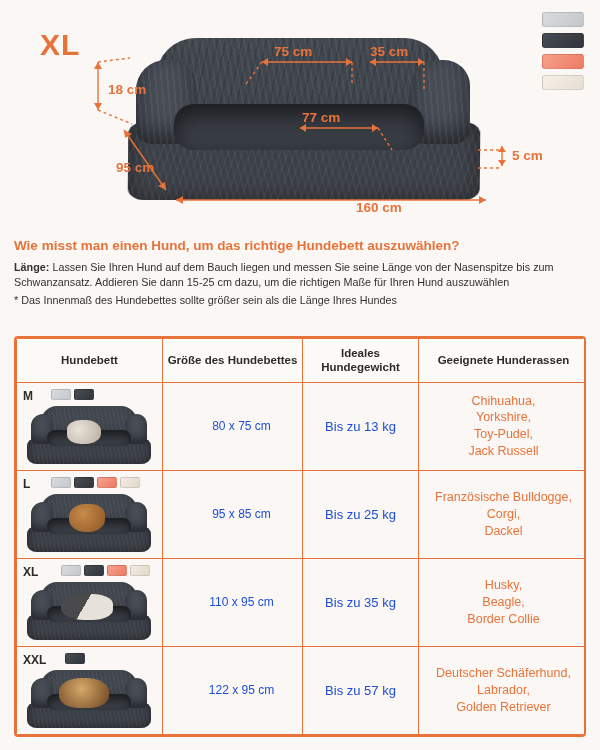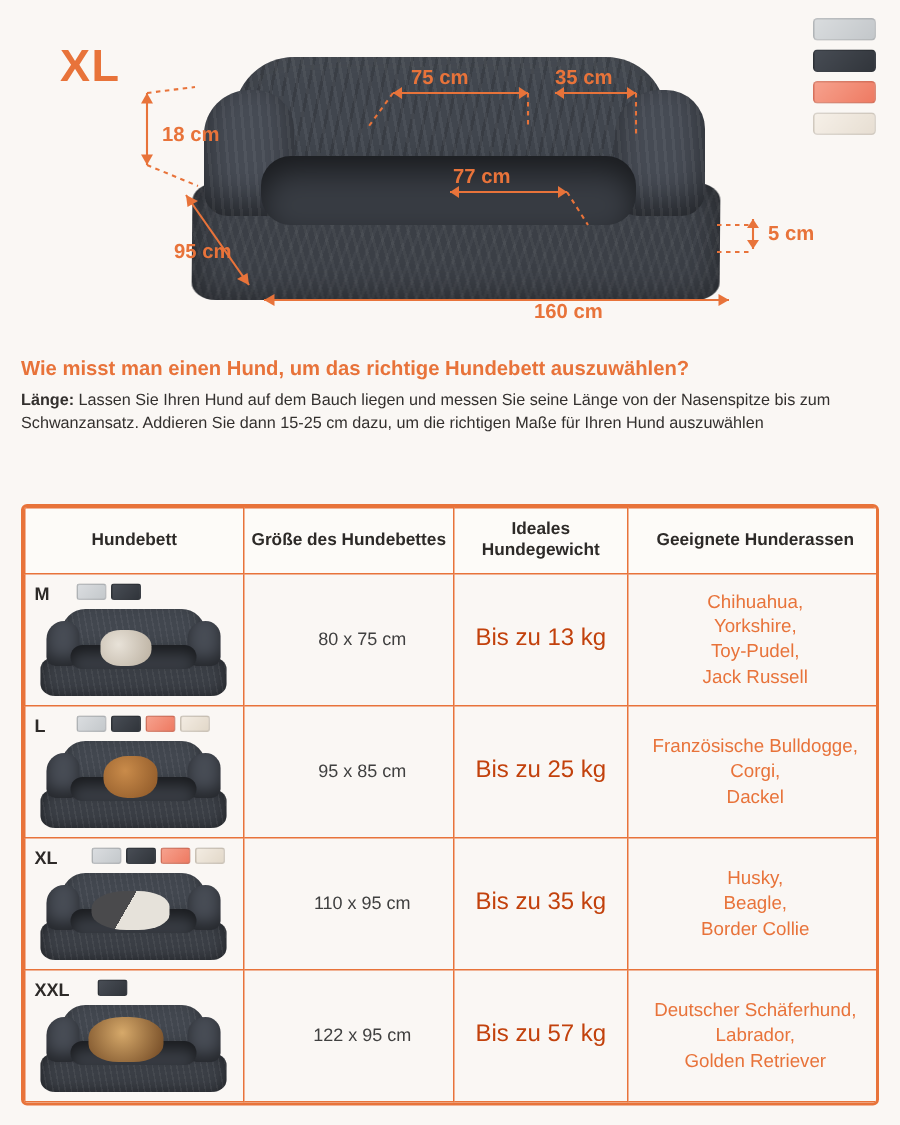--- a/index.html
+++ b/index.html
@@ -94,22 +94,22 @@
   th {
     background: #fdfbf8; color: #2d2a28; font-size: 11.5px; font-weight: bold;
     border: 1px solid #e8733a; padding: 7px 3px; text-align: center; line-height: 1.25;
   }
   td { border: 1px solid #e8733a; padding: 4px 3px; vertical-align: middle; text-align: center; }
   .col1 { width: 146px; }
   .col2 { width: 140px; }
   .col3 { width: 116px; }
   .col4 { width: 170px; }
 
-  .cell-size { font-size: 12px; color: #404040; padding-left: 21px; }
-  .cell-weight { font-size: 16px; color: #c2410c; }
+  .cell-size { font-size: 12px; color: #1d4ed8; padding-left: 21px; }
+  .cell-weight { font-size: 13px; color: #1d4ed8; }
   .cell-breeds { font-size: 12.5px; color: #e8733a; line-height: 1.35; }
 
   .prod-cell { position: relative; height: 88px; padding: 0; }
   .prod-label { position: absolute; left: 6px; top: 6px; font-size: 12px; font-weight: bold; color: #2d2a28; }
   .mini-swatches { position: absolute; left: 34px; top: 6px; display: flex; gap: 3px; }
   .mini-sw { width: 20px; height: 11px; border-radius: 2px; border: 1px solid rgba(0,0,0,.12); }
   .prod-img { position: absolute; left: 8px; bottom: 4px; width: 128px; height: 62px; }
 
   .pbed-base { position:absolute; left:2px; bottom:2px; width:124px; height:26px; background:#3b3f46; border-radius:10px/8px; box-shadow: inset 0 0 10px rgba(0,0,0,.5);}
   .pbed-back { position:absolute; left:16px; top:2px; width:96px; height:36px; background:#42474f; border-radius:16px 16px 8px 8px; box-shadow: inset 0 -7px 12px rgba(0,0,0,.5);}
@@ -191,20 +191,21 @@
     <div class="ann" style="left:302px; top:110px;">77 cm</div>
     <div class="ann" style="left:108px; top:82px;">18 cm</div>
     <div class="ann" style="left:116px; top:160px;">95 cm</div>
     <div class="ann" style="left:512px; top:148px;">5 cm</div>
     <div class="ann" style="left:356px; top:200px;">160 cm</div>
   </div>
 
   <div class="qa">
     <h2>Wie misst man einen Hund, um das richtige Hundebett auszuwählen?</h2>
     <p><b>Länge:</b><span> Lassen Sie Ihren Hund auf dem Bauch liegen und messen Sie seine Länge von der Nasenspitze bis zum Schwanzansatz. Addieren Sie dann 15-25 cm dazu, um die richtigen Maße für Ihren Hund auszuwählen</span></p>
+    <p class="note">* Das Innenmaß des Hundebettes sollte größer sein als die Länge Ihres Hundes</p>
 
   </div>
 
   <div class="tbl">
     <table>
       <thead>
         <tr>
           <th class="col1">Hundebett</th>
           <th class="col2">Größe des Hundebettes</th>
           <th class="col3">Ideales Hundegewicht</th>

